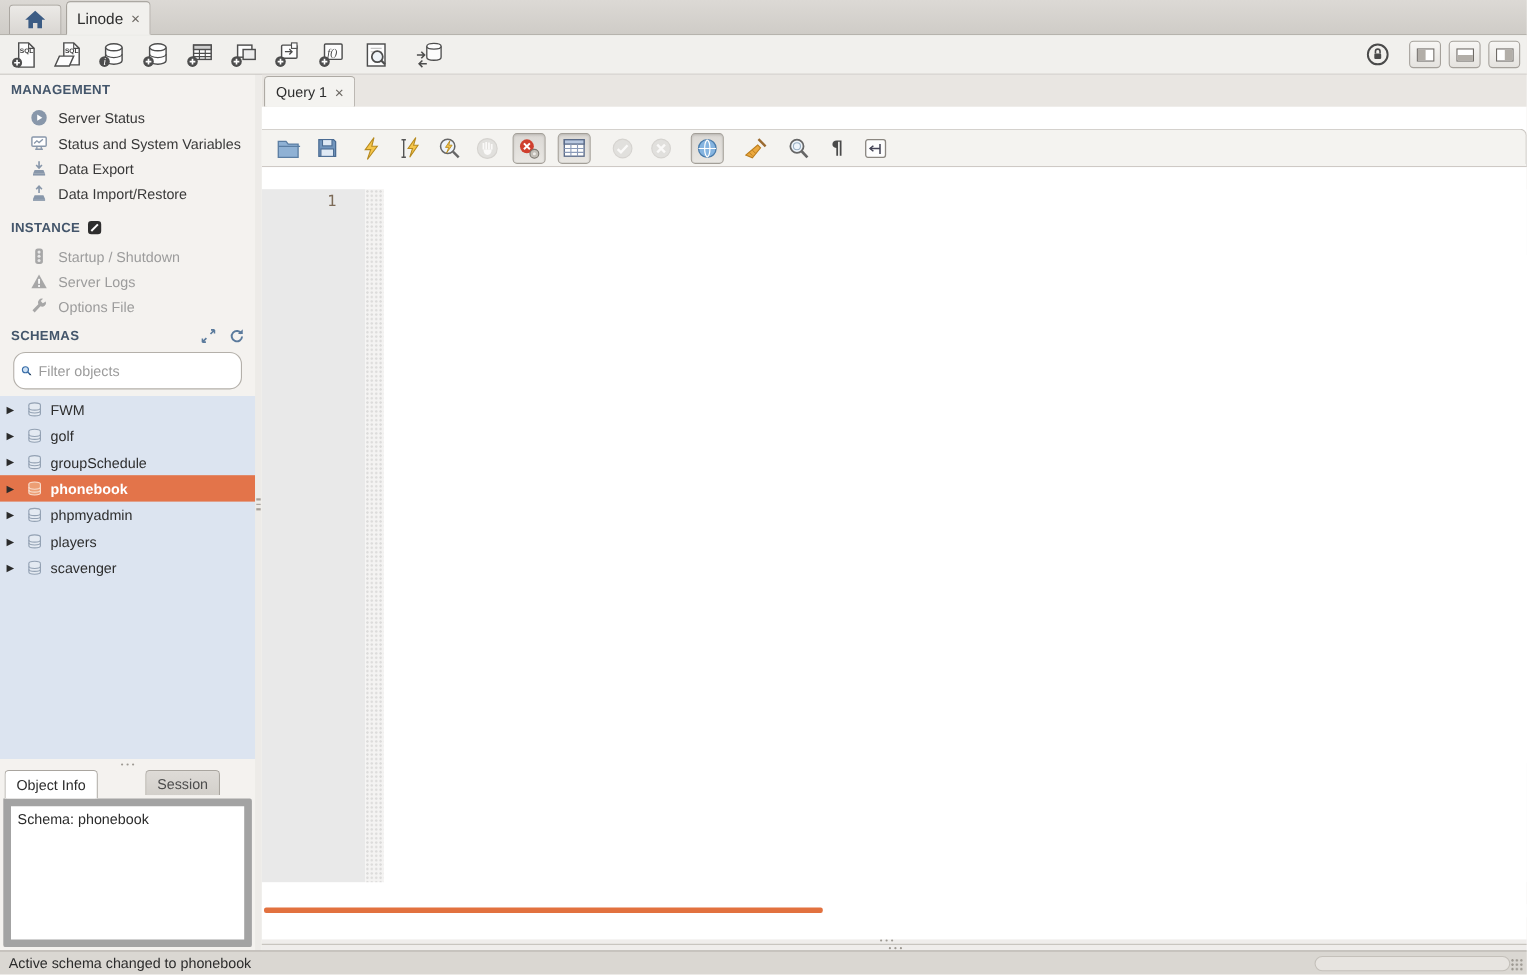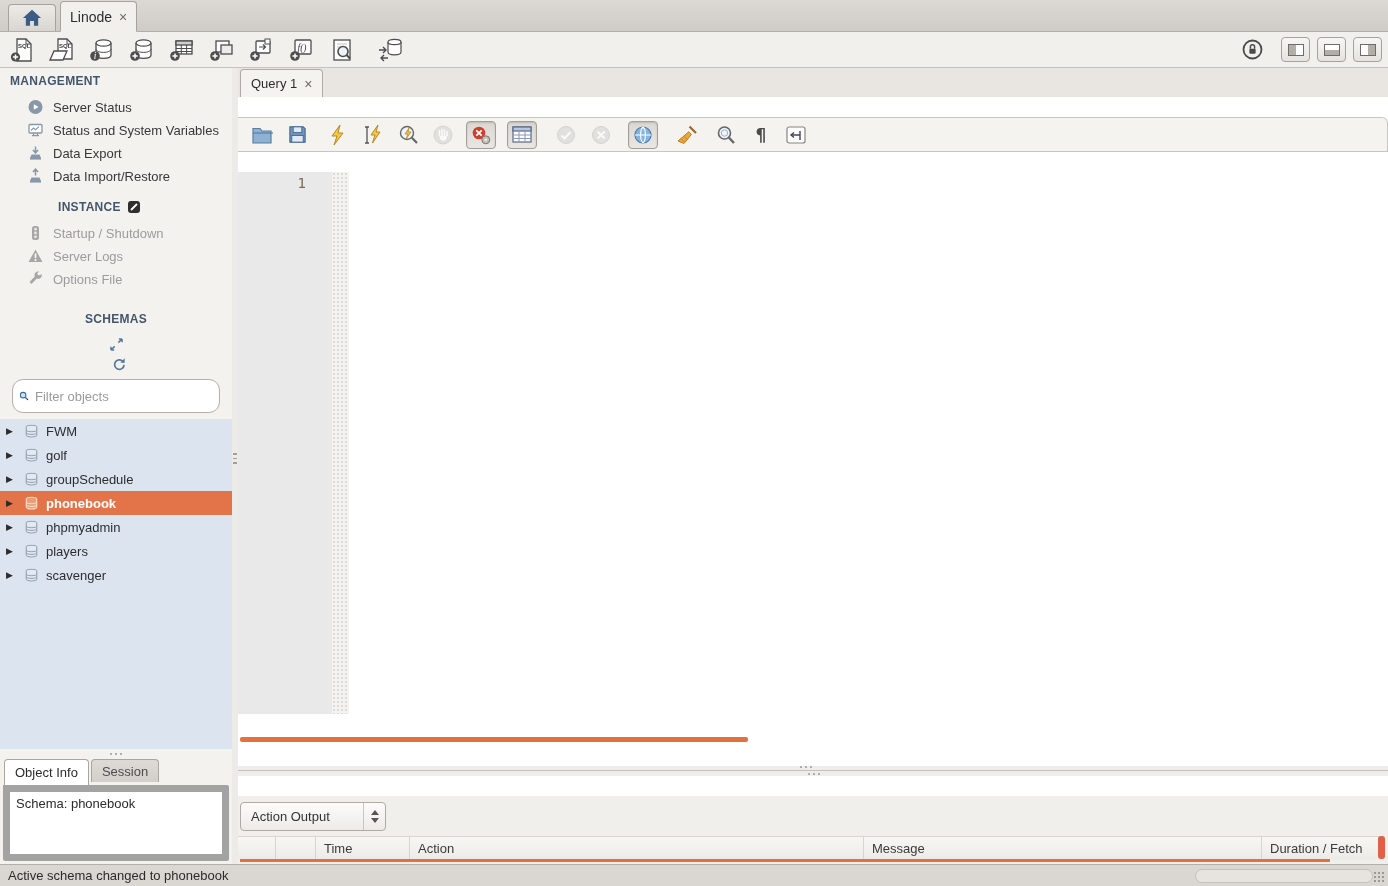--- a/index.html
+++ b/index.html
@@ -38,42 +38,42 @@
 
   
   .sidebar { position:absolute; left:0; top:68px; width:232px; height:796px;
     background:#f4f2ef; display:flex; flex-direction:column; }
   .sec-title { font-size:12px; font-weight:bold; color:#44566b; letter-spacing:.3px;
     padding:6px 10px 4px 10px; display:flex; align-items:center; gap:6px; }
   .side-item { display:flex; align-items:flex-end; gap:9px; height:23px; padding-left:27px;
     font-size:13px; color:#383838; white-space:nowrap; overflow:hidden; }
   .side-item .si { width:17px; height:16px; flex:none; }
   .side-item.disabled { color:#9c9c9c; }
-  .schemas-title { margin-top:19px; padding-right:10px;flex-direction:column; }
+  .schemas-title { margin-top:5px; padding-right:10px; }
   .schemas-title .spacer { flex:1; }
   .filter-wrap { margin:4px 12px 6px 12px; height:25px; background:#fff;
     border:1px solid #b4b0aa; border-radius:11px; display:flex; align-items:center; padding:16px 6px; }
   .filter-wrap input { border:none; outline:none; flex:1; font-family:"Liberation Sans",sans-serif;
     font-size:13px; color:#333; background:transparent; margin-left:4px; }
   .filter-wrap input::placeholder { color:#9b9b9b; }
   .tree { height:330px; background:#dce4f0; overflow:hidden; }
   .tree-row { height:24px; display:flex; align-items:center; padding-left:6px; gap:7px; }
   .tree-row .exp { width:11px; font-size:9px; color:#2b2b2b; flex:none; }
   .tree-row .label { font-size:13px; color:#2d2d2d; }
   .tree-row.selected { background:#e3744a; }
   .tree-row.selected .label { color:#fff; font-weight:bold; }
   .cyl-f { fill:#e4eaf2; } .cyl-s { stroke:#94a2b4; }
   .selected .cyl-f { fill:#ec9e74; } .selected .cyl-s { stroke:#f8ddcd; }
   .side-grip { height:10px; display:flex; align-items:center; justify-content:center; gap:3px; }
   .dot { width:2px; height:2px; background:#9d9992; border-radius:50%; }
   .info-tabs { height:27px; display:flex; align-items:flex-start; padding-left:4px; gap:2px; }
   .info-tab { height:26px; padding:0 10px; display:flex; align-items:center;
     background:#fff; border:1px solid #a9a59f; border-bottom:none; border-radius:4px 4px 0 0;
     font-size:13px; color:#2d2d2d; position:relative; z-index:2; }
-  .info-tab.inactive { height:23px; background:linear-gradient(#dedbd7,#d2cfca); color:#4d4d4d; z-index:1; }
+  .info-tab.inactive { height:23px; background:linear-gradient(#dedbd7,#d2cfca); color:#4d4d4d; z-index:1;margin-left:41px; }
   .info-box { flex:1; margin:0 3px 3px 3px; background:#fff; border:7px solid #a3a3a3;
     border-radius:0 2px 2px 2px; padding:4px 6px; font-size:13px; color:#2b2b2b; margin-top:-1px; }
 
   .vsplit { position:absolute; left:232px; top:68px; width:6px; height:796px; background:#edebe8; }
   .vsplit .vgrip { position:absolute; left:1px; top:385px; display:flex; flex-direction:column; gap:3px; }
   .vsplit .vgrip i { display:block; width:4px; height:1.5px; background:#a59f98; }
 
   
   .main { position:absolute; left:238px; top:68px; width:1150px; height:796px;
     display:flex; flex-direction:column; background:#fff;gap:20px; }
@@ -286,21 +286,21 @@
   </div>
   <div class="side-item">
     <svg class="si" viewBox="0 0 16 16">
         <path d="M8 7.5v-6M5.4 4 8 1.2 10.6 4" fill="none" stroke="#8897aa" stroke-width="1.5"></path>
         <path d="M4 9.5h8l1.5 3.5h-11z" fill="#8897aa"></path>
         <rect x="2.5" y="13" width="11" height="1.6" fill="#8897aa"></rect>
       </svg>
     <span>Data Import/Restore</span>
   </div>
 
-  <div class="sec-title" style="margin-top:10px;margin-left:48px;">
+  <div class="sec-title" style="margin-top:10px;">
     <span>INSTANCE</span>
     <svg width="14" height="14" viewBox="0 0 14 14">
         <rect x="1" y="1" width="12" height="12" rx="3" fill="#2e2e2e"></rect>
         <path d="M4 10 10 4" stroke="#fff" stroke-width="1.8"></path>
       </svg>
   </div>
   <div class="side-item disabled">
     <svg class="si" viewBox="0 0 16 16">
         <rect x="4.5" y="1" width="7" height="14" rx="2.5" fill="#a7a7a7"></rect>
         <circle cx="8" cy="4.2" r="1.4" fill="#e8e8e8"></circle>
@@ -560,38 +560,19 @@
         <i></i>
         <i></i>
       </span>
     <span class="hgrip" style="left:570px; top:7px;">
         <i></i>
         <i></i>
         <i></i>
       </span>
   </div>
 
-  <div class="outpanel">
-    <div class="combo">
-      <span>Action Output</span>
-      <span class="spin">
-          <span class="tri-up"></span>
-          <span class="tri-down"></span>
-        </span>
-    </div>
-    <div class="ohead">
-      <div class="oh-cell" style="width:38px;"></div>
-      <div class="oh-cell" style="width:40px;"></div>
-      <div class="oh-cell" style="width:94px;">Time</div>
-      <div class="oh-cell" style="width:454px;">Action</div>
-      <div class="oh-cell" style="width:398px;">Message</div>
-      <div class="oh-cell" style="flex:1; border-right:none;">Duration / Fetch</div>
-    </div>
-    <div class="ohead-underline"></div>
-    <div class="ovscroll"></div>
-  </div>
 </div>
 
 <div class="statusbar">
   <span>Active schema changed to phonebook</span>
   <span class="sb-scroll"></span>
   <span class="sb-grip"></span>
 </div>
 
 </body></html>

